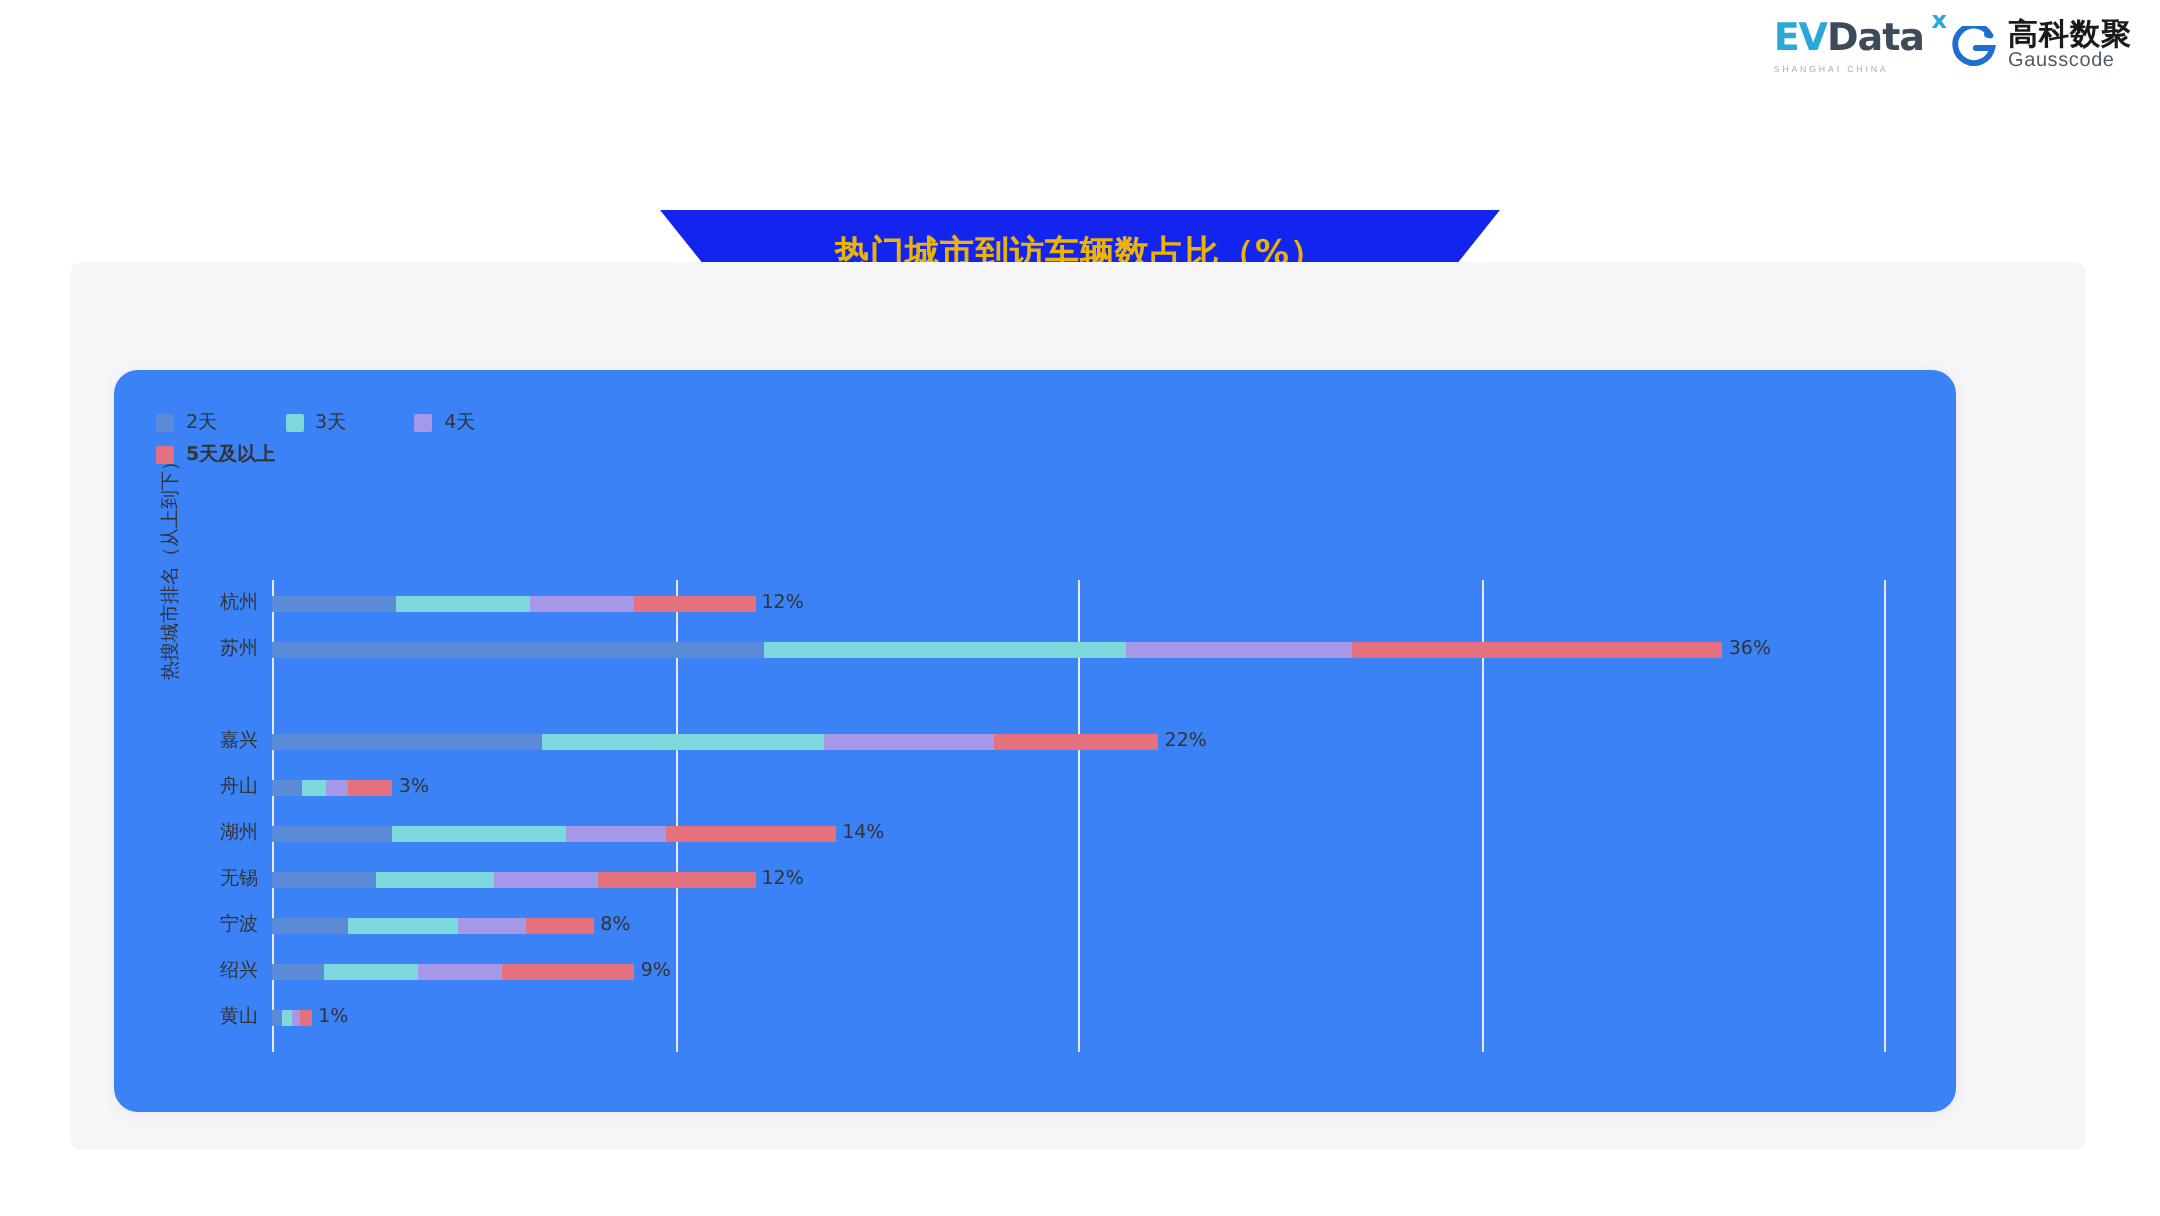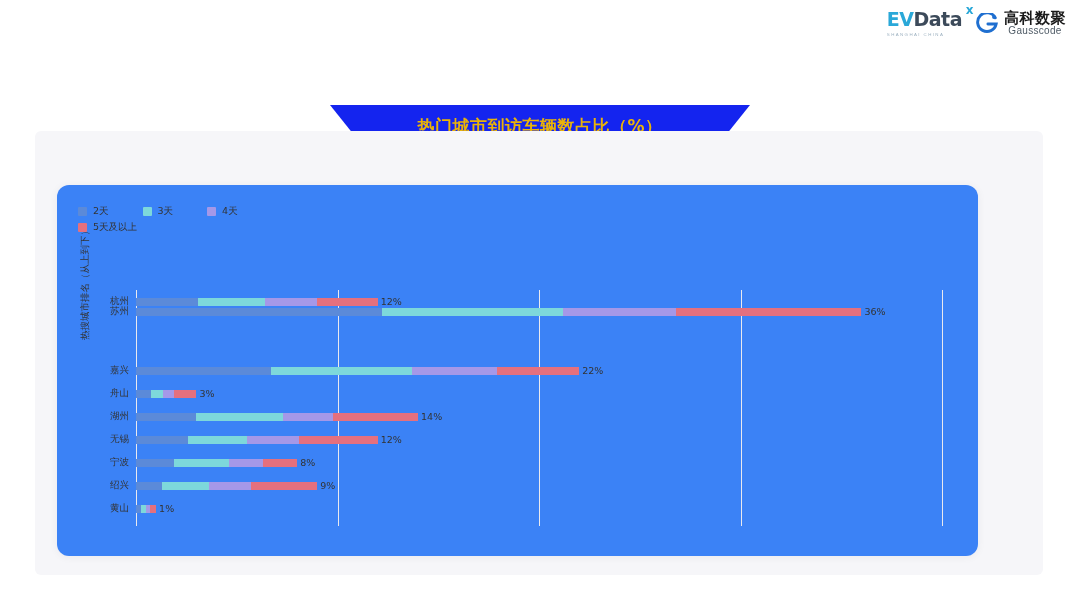--- a/index.html
+++ b/index.html
@@ -24,21 +24,21 @@
   }
   .evdata-word .ev { color: #2aa8d8; }
   .evdata-x {
     position: absolute; top: -6px; right: -11px;
     font-size: 12px; font-weight: 700; color: #2aa8d8;
   }
   .evdata-sub {
     font-size: 4.4px; letter-spacing: 1.4px; color: #9fb3c2;
     margin-top: 3px; text-transform: uppercase;
   }
-  .gauss { display: flex; align-items: center; gap: 6px; text-align: center; }
+  .gauss { display: flex; align-items: center; gap: 6px; }
   .gauss-mark { width: 22px; height: 22px; flex: 0 0 22px; }
   .gauss-text { display: flex; flex-direction: column; line-height: 1.05; }
   .gauss-cn { font-size: 15px; font-weight: 700; color: #1a1a1a; letter-spacing: 0.5px; }
   .gauss-en { font-size: 10px; color: #4f5b66; letter-spacing: 0.3px; }
 
   
   .ribbon-wrap { position: absolute; left: 330px; top: 105px; width: 420px; height: 42px; }
   .ribbon {
     width: 100%; height: 100%;
     background: #1424ef;
@@ -63,21 +63,21 @@
     box-shadow: 0 1px 8px rgba(40,40,70,0.06);
   }
 
   
   .legend {
     position: absolute; left: 21px; top: 20px;
     width: 330px;
     display: flex; flex-wrap: wrap; align-items: center;
   }
   .legend-item { display: flex; align-items: center; margin-right: 34px; margin-bottom: 3px; }
-  .legend-item.break { margin-right: 0; }
+  .legend-item.break { margin-right: 0; font-weight: bold; }
   .swatch { width: 9px; height: 9px; flex: 0 0 9px; margin-right: 6px; border-radius: 1px; }
   .legend-label { font-size: 9.5px; color: #333; font-family: "DejaVu Sans", sans-serif; }
 
   
   .chart { position: absolute; left: 0; top: 0; width: 921px; height: 371px; }
 
   .axis-title {
     position: absolute; left: 22px; top: 155px;
     font-size: 9.5px; color: #333; white-space: nowrap;
     transform: rotate(-90deg); transform-origin: left top;
@@ -174,21 +174,21 @@
               <div class="barwrap">
                 <div class="bar">
                   <div class="seg" style="width: 62.465px; background: rgb(91, 138, 217);"></div>
                   <div class="seg" style="width: 66.495px; background: rgb(125, 216, 219);"></div>
                   <div class="seg" style="width: 52.39px; background: rgb(165, 152, 232);"></div>
                   <div class="seg" style="width: 60.45px; background: rgb(229, 112, 126);"></div>
                 </div>
                 <span class="bar-value">12%</span>
               </div>
             </div>
-            <div class="row" style="top: 10px; align-items: center;">
+            <div class="row" style="top: 23px; align-items: center;">
               <div class="ylabel">苏州</div>
               <div class="barwrap">
                 <div class="bar">
                   <div class="seg" style="width: 245.83px; background: rgb(91, 138, 217);"></div>
                   <div class="seg" style="width: 181.35px; background: rgb(125, 216, 219);"></div>
                   <div class="seg" style="width: 112.84px; background: rgb(165, 152, 232);"></div>
                   <div class="seg" style="width: 185.38px; background: rgb(229, 112, 126);"></div>
                 </div>
                 <span class="bar-value">36%</span>
               </div>

